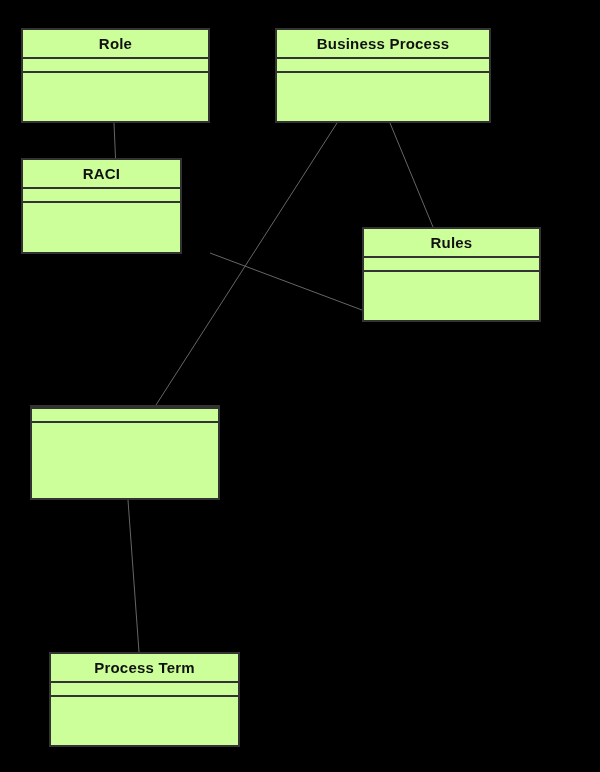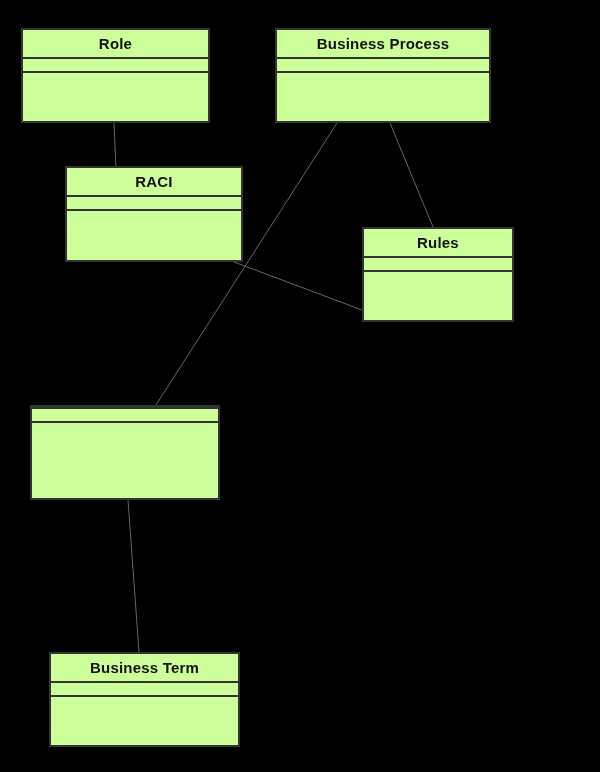--- a/index.html
+++ b/index.html
@@ -68,36 +68,36 @@
     <div class="attributes-compartment"></div>
     <div class="operations-compartment"></div>
   </div>
 
   <div class="class-node" style="left:275px; top:28px; width:216px; height:95px;">
     <div class="title-compartment">Business Process</div>
     <div class="attributes-compartment"></div>
     <div class="operations-compartment"></div>
   </div>
 
-  <div class="class-node" style="left:21px; top:166px; width:178px; height:96px;margin-left:44px;">
+  <div class="class-node" style="left:21px; top:158px; width:161px; height:96px;">
     <div class="title-compartment">RACI</div>
     <div class="attributes-compartment"></div>
     <div class="operations-compartment"></div>
   </div>
 
-  <div class="class-node" style="left:362px; top:227px; width:152px; height:95px;">
+  <div class="class-node" style="left:362px; top:227px; width:179px; height:95px;">
     <div class="title-compartment">Rules</div>
     <div class="attributes-compartment"></div>
     <div class="operations-compartment"></div>
   </div>
 
   <div class="class-node" style="left:30px; top:405px; width:190px; height:95px;">
     <div class="attributes-compartment"></div>
     <div class="operations-compartment"></div>
   </div>
 
   <div class="class-node" style="left:49px; top:652px; width:191px; height:95px;">
-    <div class="title-compartment">Business Term</div>
+    <div class="title-compartment">Process Term</div>
     <div class="attributes-compartment"></div>
     <div class="operations-compartment"></div>
   </div>
 
 </div>
 
 </body></html>

